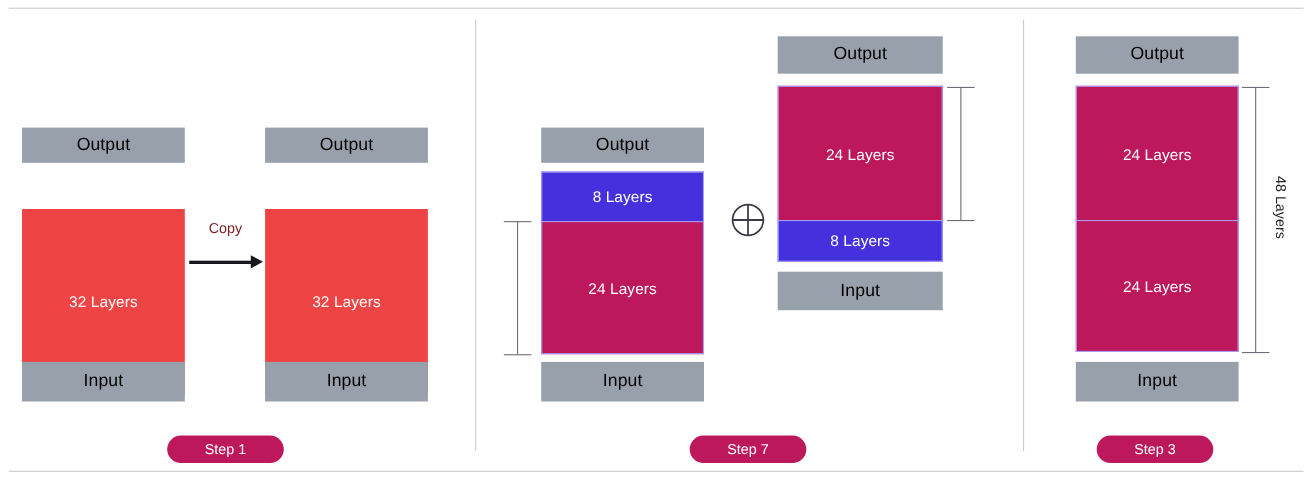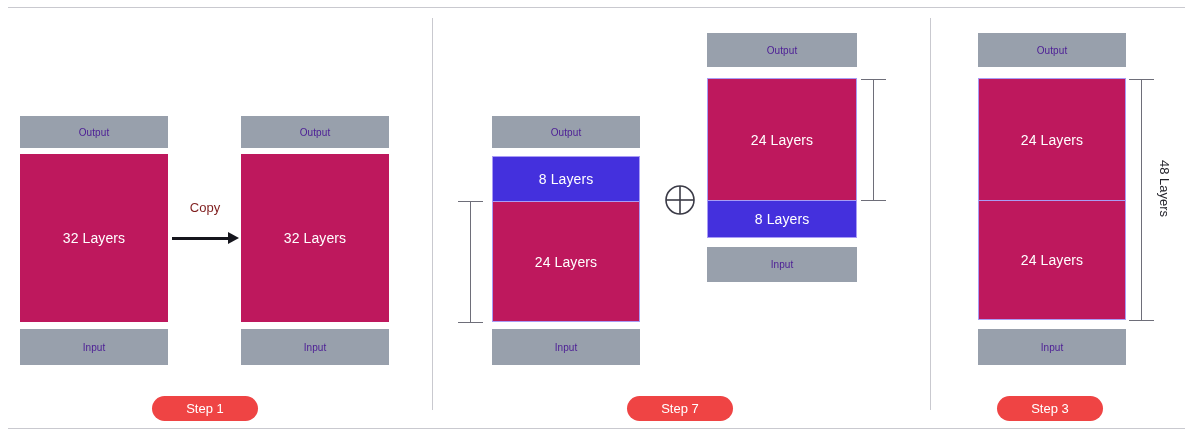--- a/index.html
+++ b/index.html
@@ -14,36 +14,36 @@
   
   .rule-h{position:absolute;left:8px;width:1177px;height:1px;background:#c9c9cf;}
   .rule-h.top{top:7px;}
   .rule-h.bottom{top:428px;}
   .rule-v{position:absolute;width:1px;background:#c9c9cf;}
 
   
   .io{
     position:absolute;
     background:#98a0ac;
-    color:#4c1d95;
-    font-size:10px;
+    color:#000000;
+    font-size:16px;
     display:flex;align-items:center;justify-content:center;
     letter-spacing:.1px;
   }
 
   
   .layer{
     position:absolute;
     color:#ffffff;
     font-size:14px;
     display:flex;align-items:center;justify-content:center;
     box-sizing:border-box;
     letter-spacing:.1px;
   }
-  .c-light{background:#be185d;}      
+  .c-light{background:#ef4444;margin-top:36px;}      
   .c-mid{background:#4430dd;}        
   .c-dark{background:#be185d;}       
   .outline{border:1.5px solid #a99cf5;}
   .outline-top{border:1.5px solid #a99cf5;border-bottom:none;}
   .sep-top{border-top:1.5px solid #a99cf5;}
 
   
   .copy-label{
     position:absolute;font-size:13px;color:#7f1d1d;
     text-align:center;
@@ -64,21 +64,21 @@
   .brk-cap{position:absolute;height:1px;background:#6e6e79;}
   .brk-label{
     position:absolute;font-size:13px;color:#24242c;
     writing-mode:vertical-rl;
     white-space:nowrap;
   }
 
   
   .pill{
     position:absolute;height:25px;
-    background:#ef4444;color:#ffffff;
+    background:#be185d;color:#ffffff;
     border-radius:13px;
     font-size:13px;
     display:flex;align-items:center;justify-content:center;
   }
 </style>
 </head>
 <body>
 
 <div class="canvas">
 

